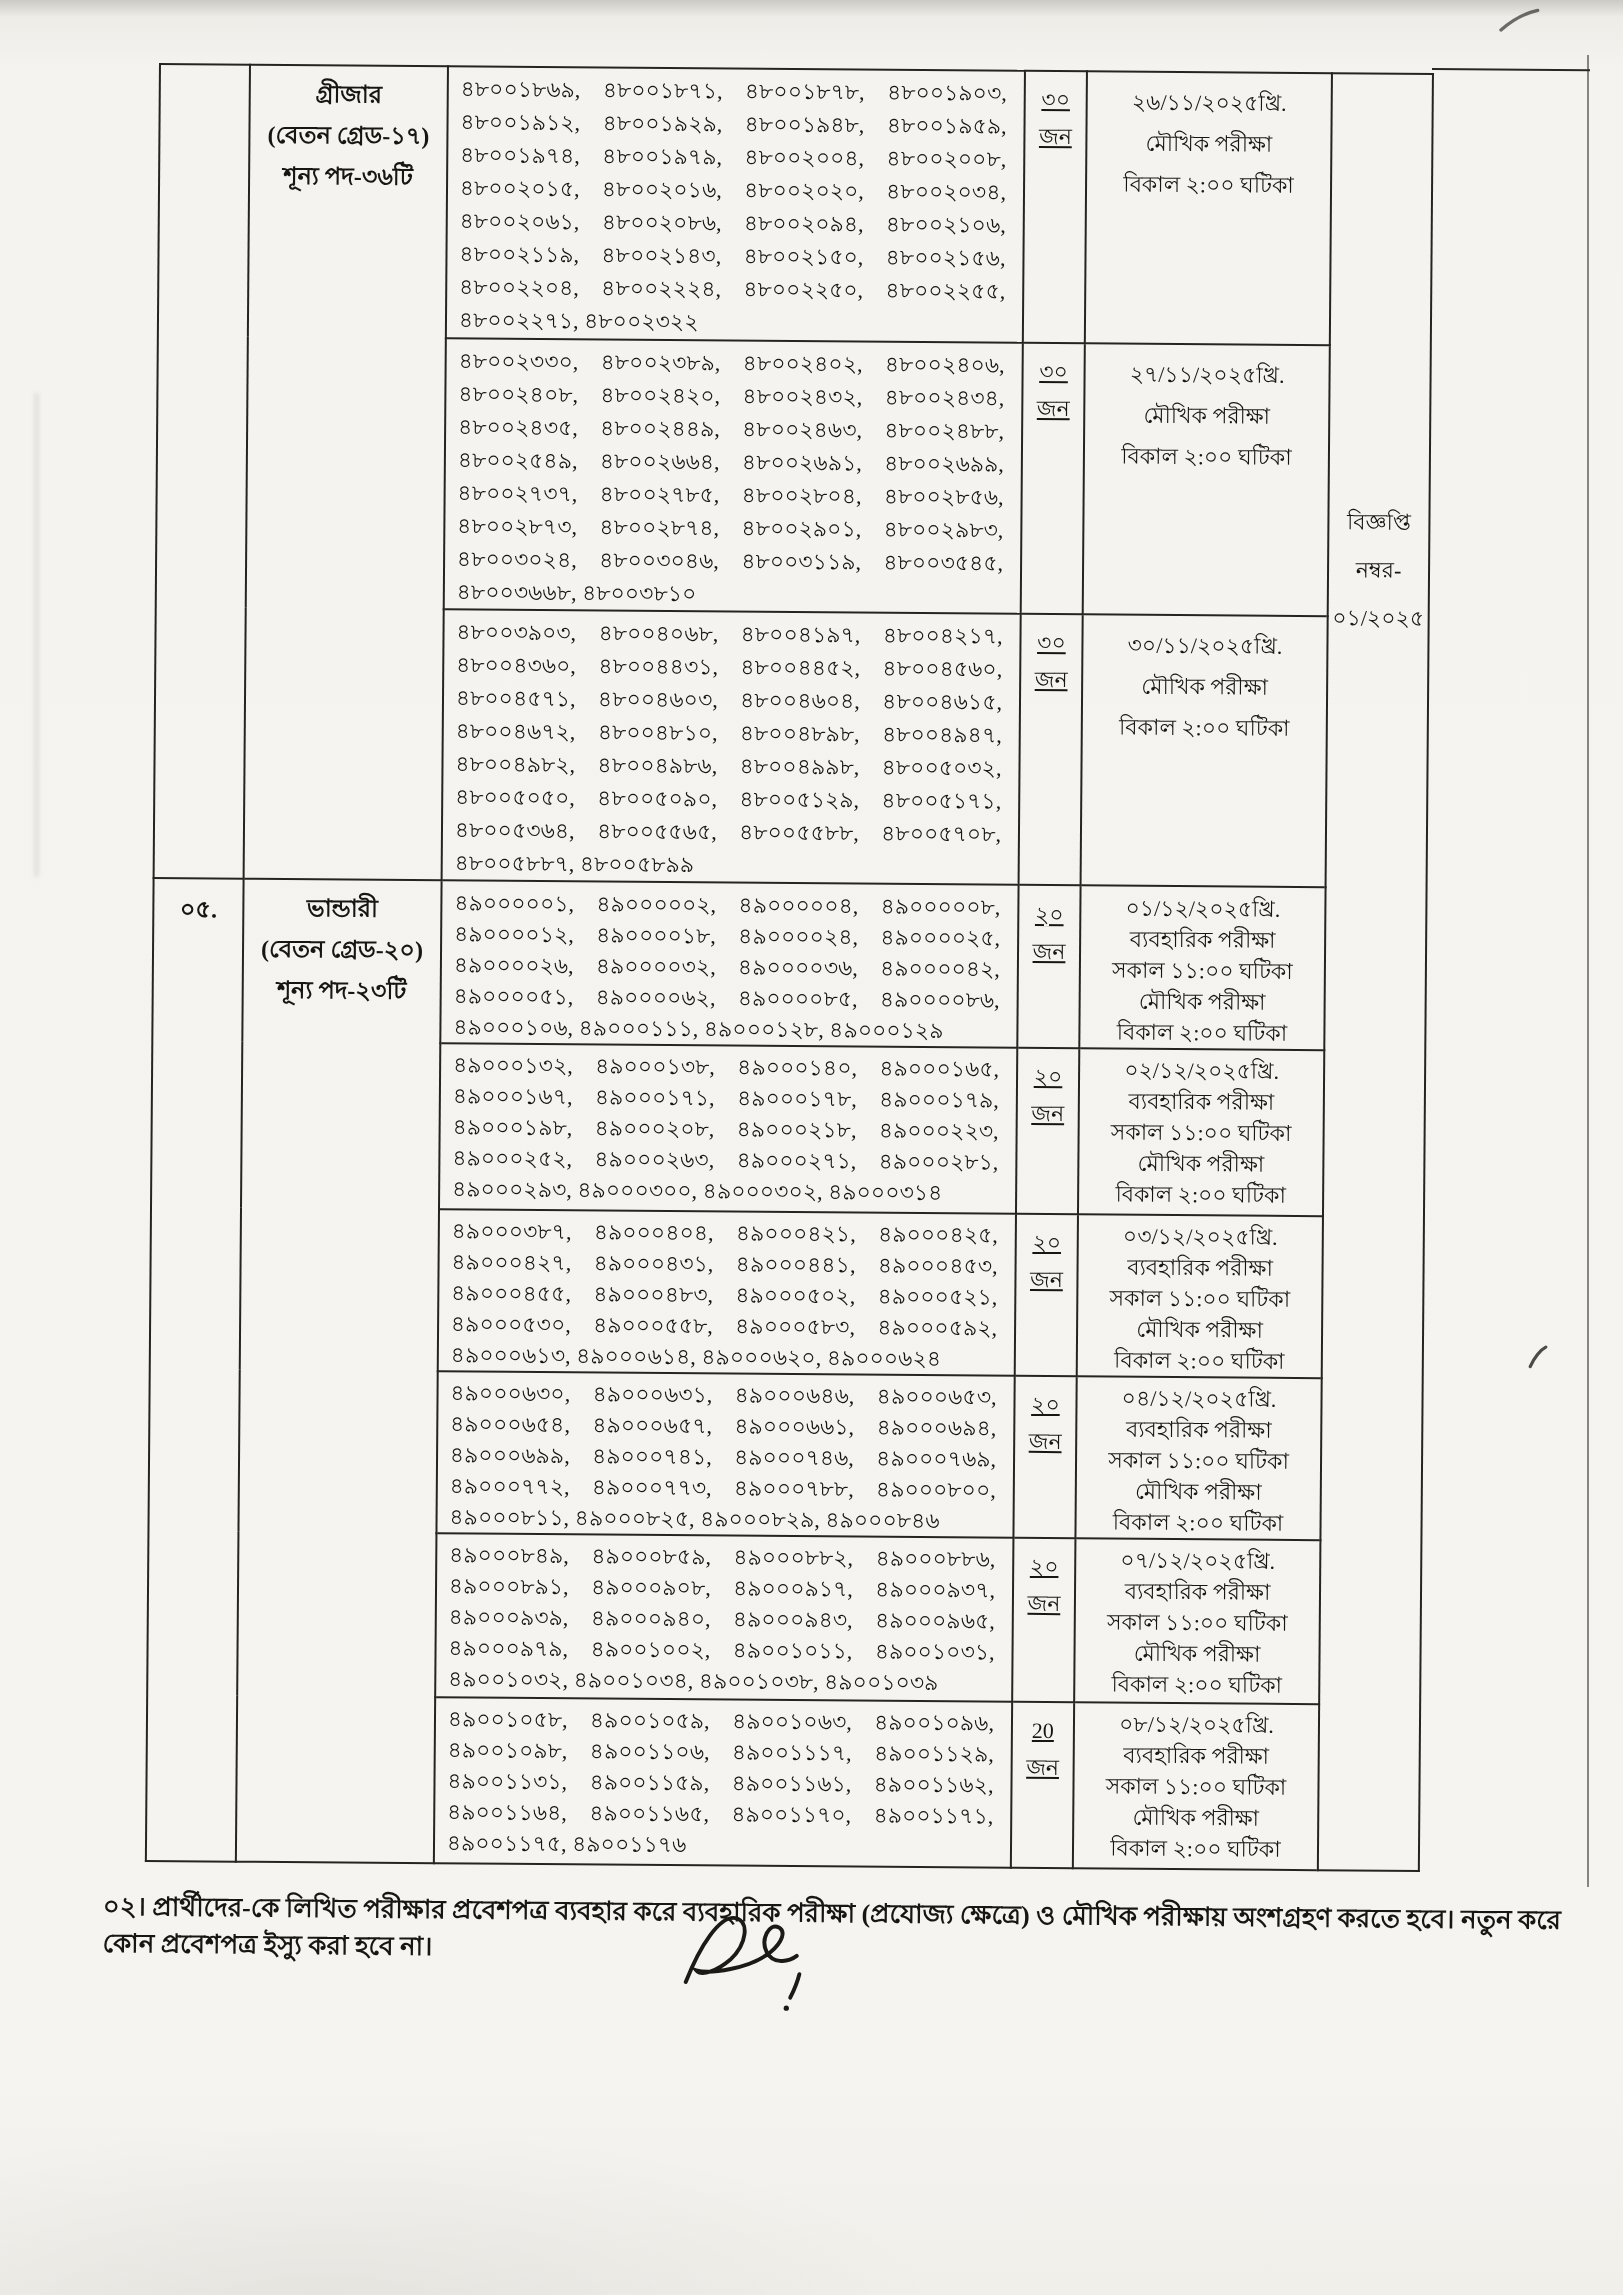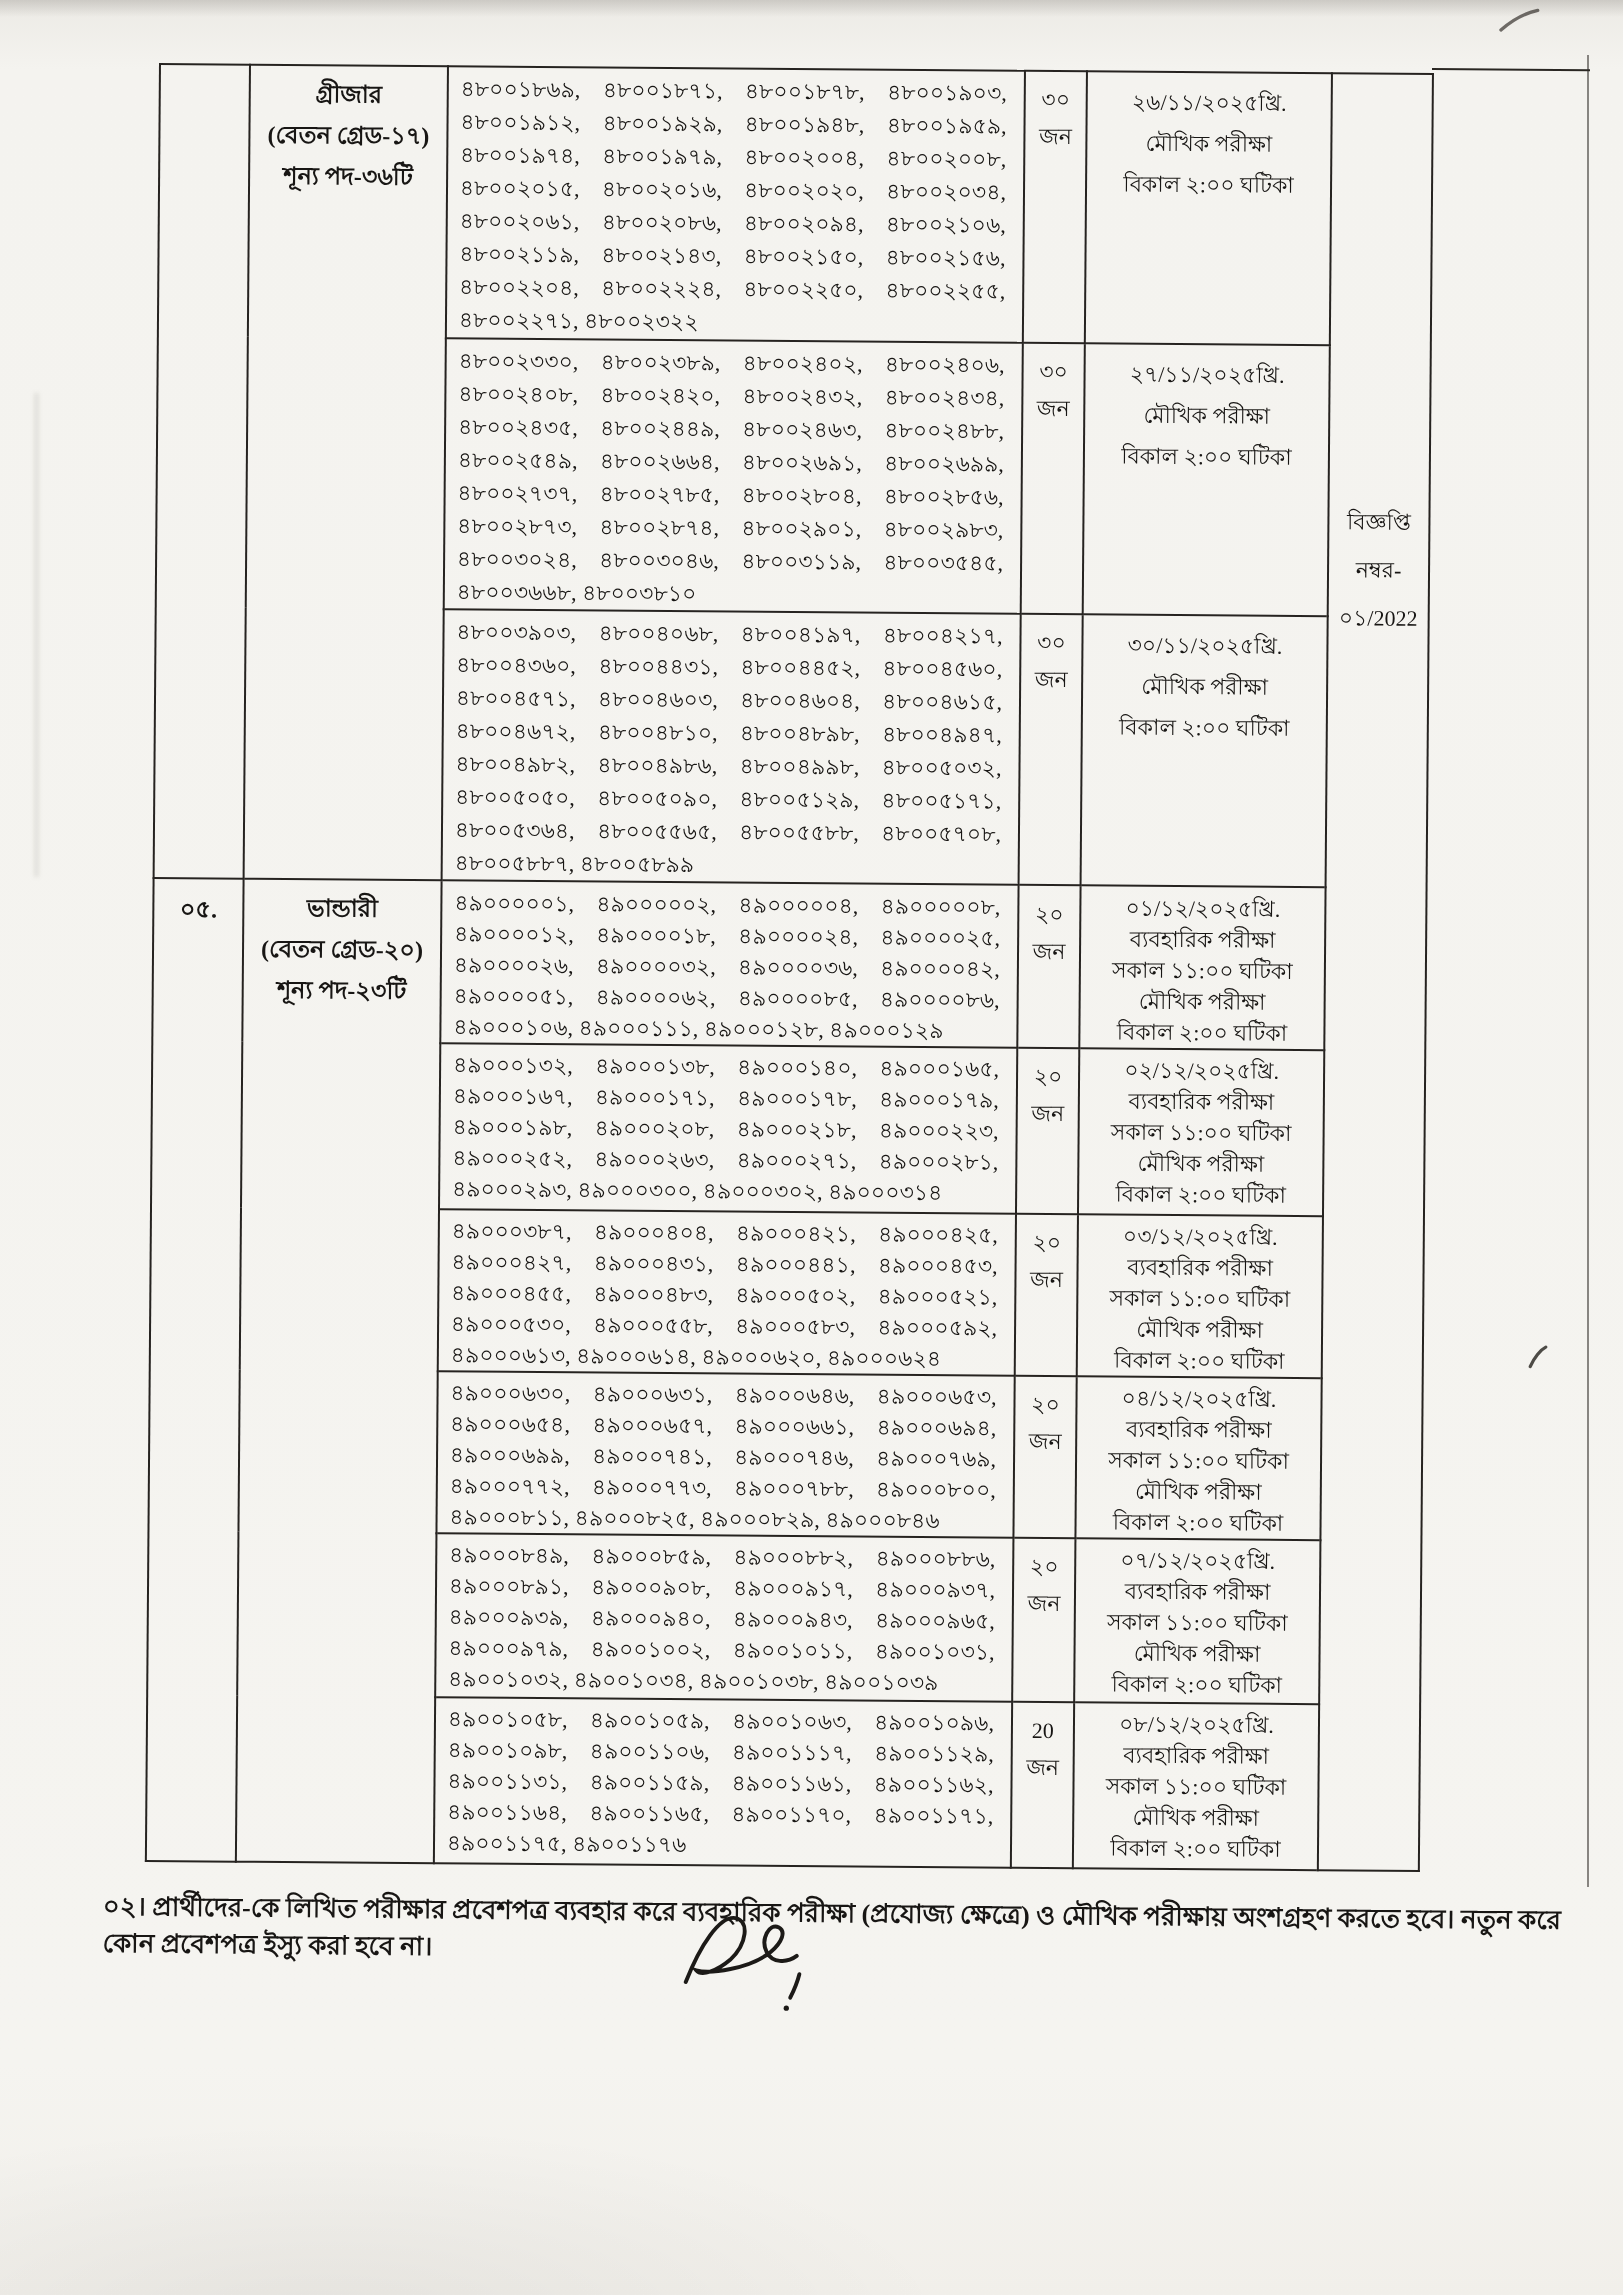--- a/index.html
+++ b/index.html
@@ -36,21 +36,21 @@
   .serial-cell{ text-align:center;font-size:24px;padding-top:10.5px !important;font-weight:bold;}
   .post-cell{ text-align:center;}
   .post-line{ font-size:24px;font-weight:bold;line-height:41px;}
   .post-wrap{padding-top:7.9px;}
   .rolls-wrap{padding:5.2px 17px 0 11.8px;font-size:22px;}
   tr.row-0 .roll-line{height:33px;line-height:33px;}
   tr.row-1 .roll-line{height:31px;line-height:31px;}
   .roll-line{white-space:nowrap;}
   .roll-line.spread{display:flex;justify-content:space-between;}
   .count-cell{text-align:center;font-size:22px;}
-  .count-wrap{padding-top:9.2px;line-height:37px;}
+  .count-wrap{padding-top:9.2px;line-height:37px;text-decoration:underline;}
   .sched-cell{text-align:center;font-size:22px;}
   tr.row-0 .sched-wrap{padding-top:9.2px;line-height:41px;}
   tr.row-1 .sched-wrap{padding-top:5.2px;line-height:31px;}
   .notice-cell{text-align:center;font-size:22px;}
   .notice-wrap{padding-top:424px;line-height:48px;}
   .top-border-ext{
     position:absolute;left:1432px;top:58px;width:158px;height:2px;
     background:#2a2723;
   }
   .page-fold-line{
@@ -152,21 +152,21 @@
               <div class="sched-wrap">
                 <div>২৬/১১/২০২৫খ্রি.</div>
                 <div>মৌখিক পরীক্ষা</div>
                 <div>বিকাল ২:০০ ঘটিকা</div>
               </div>
             </td>
             <td class="notice-cell" rowspan="9">
               <div class="notice-wrap">
                 <div>বিজ্ঞপ্তি</div>
                 <div>নম্বর-</div>
-                <div>০১/2022</div>
+                <div>০১/২০২৫</div>
               </div>
             </td>
           </tr>
           <tr class="row-0" style="height: 262px;">
             <td class="rolls-cell">
               <div class="rolls-wrap">
                 <div class="roll-line spread">
                   <span>৪৮০০২৩৩০,</span>
                   <span>৪৮০০২৩৮৯,</span>
                   <span>৪৮০০২৪০২,</span>

